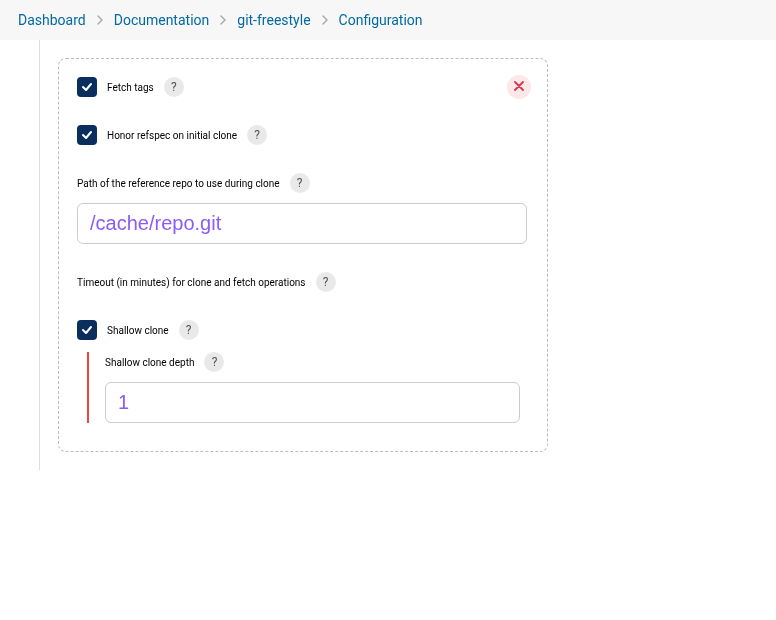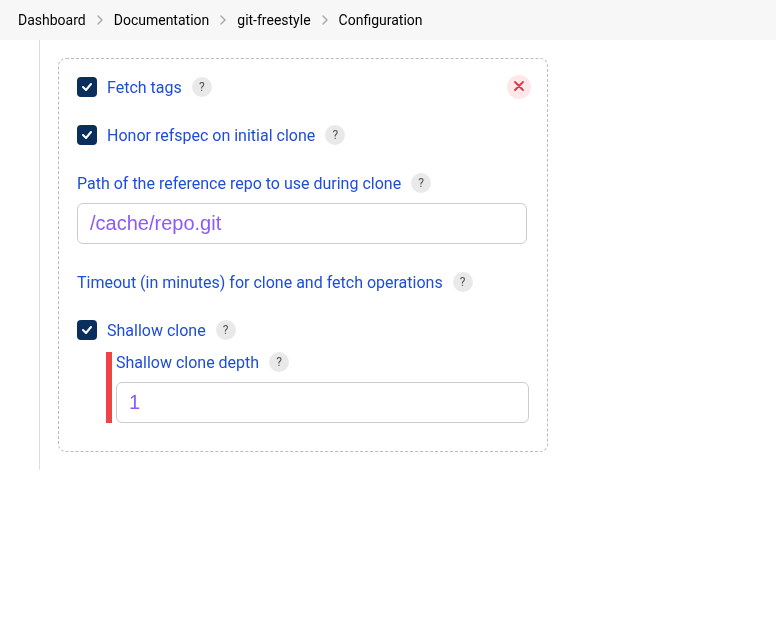--- a/index.html
+++ b/index.html
@@ -17,21 +17,21 @@
     .breadcrumb-bar {
       background: #f7f7f7;
       padding: 12px 18px;
       display: flex;
       align-items: center;
       gap: 10px;
       font-size: 14px;
       color: #555;
     }
     .breadcrumb-item {
-      color: #000000;
+      color: #0369a1;
     }
     .chevron {
       color: #aaa;
       display: inline-flex;
       align-items: center;
     }
     .main-area {
       display: flex;
       padding: 0 0 20px 0;
     }
@@ -105,22 +105,22 @@
       display: flex;
       align-items: center;
       justify-content: center;
       cursor: pointer;
       flex-shrink: 0;
     }
     .checkbox svg {
       stroke: #fff;
     }
     .field-label {
-      font-size: 16px;
-      color: #1d4ed8;
+      font-size: 10px;
+      color: #000000;
       text-align: center;
     }
     .help-badge {
       width: 20px;
       height: 20px;
       background: #e9e9e9;
       border-radius: 50%;
       display: flex;
       align-items: center;
       justify-content: center;
@@ -140,23 +140,23 @@
       margin-top: 10px;
       background: #fff;
     }
     .field-block {
       margin-bottom: 28px;
     }
     .field-block .field-row {
       margin-bottom: 0;
     }
     .nested {
-      margin-left: 29px;
-      border-left: 6px solid #ef4444;
-      padding-left: 4px;
+      margin-left: 10px;
+      border-left: 2px solid #ef4444;
+      padding-left: 16px;
       margin-top: 12px;
     }
     .nested .field-row {
       margin-bottom: 0;
     }
     .nested .text-input {
       max-width: 415px;
     }
   </style>
 </head>

